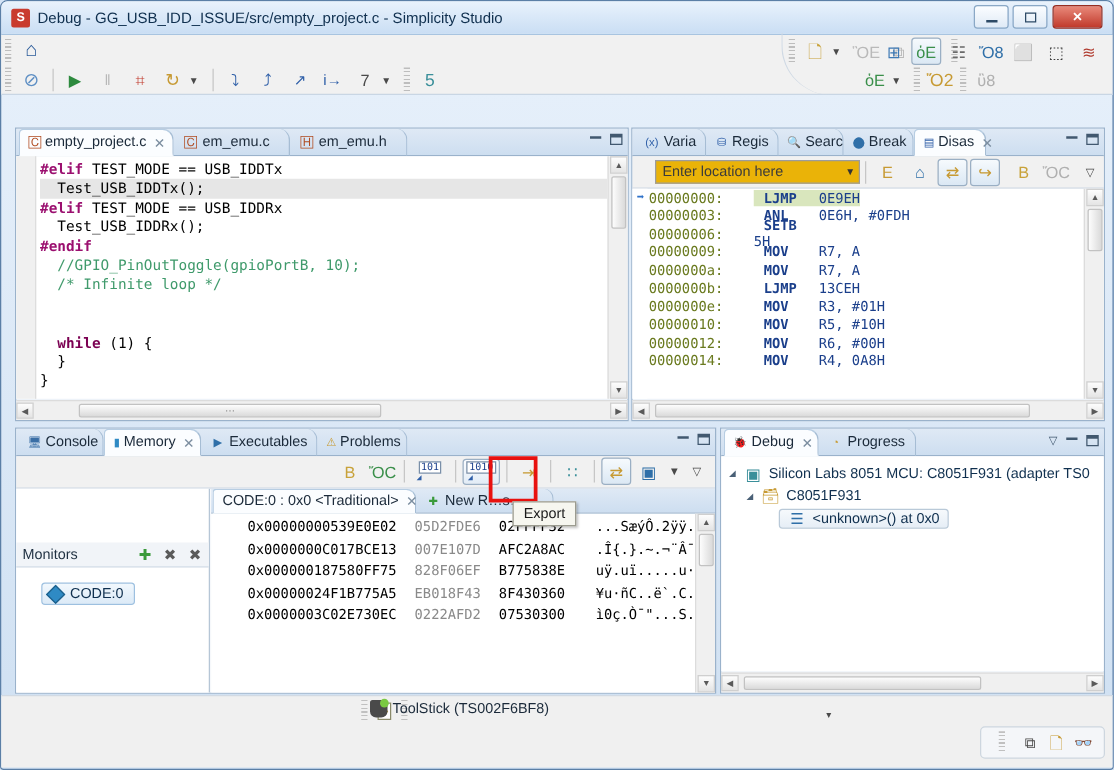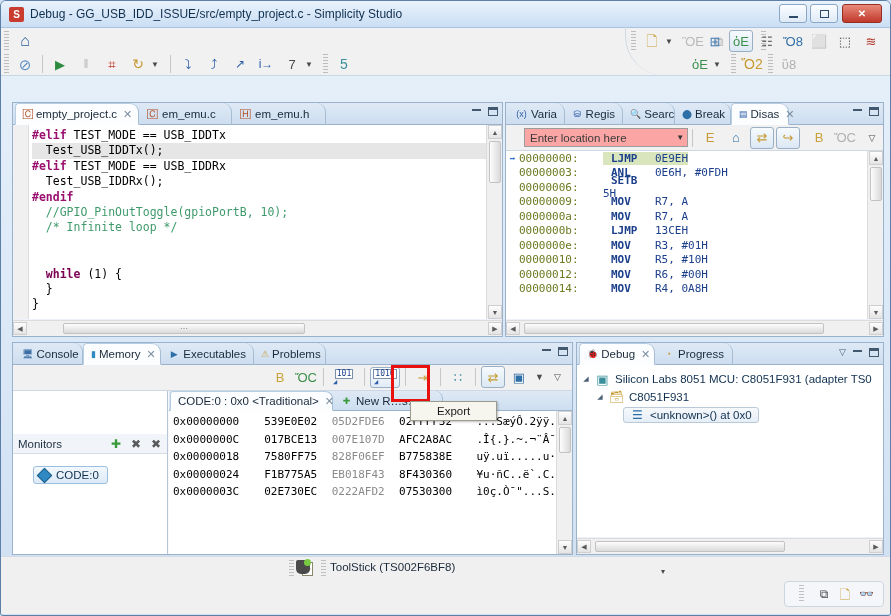--- a/index.html
+++ b/index.html
@@ -180,21 +180,21 @@
   
   #disas { left:504px; top:101px; width:379px; height:235px;
     border:1px solid #9ab2cb; background:#eef3f9; }
   #disas-tools {
     position:absolute; left:0; right:0; top:22px; height:26px;
     background:#f1f1f1; border-bottom:1px solid #cdd8e4;
     display:flex; align-items:center; padding-left:6px;
   }
   #loc-combo {
     width:195px; height:19px; margin-left:12px;
-    background:#fca5a5; border:1px solid #9c9c9c;
+    background:#eab308; border:1px solid #9c9c9c;
     display:flex; align-items:center; justify-content:space-between;
     padding:0 3px 0 5px; font-size:11.5px; color:#3b3b3b;
   }
   #loc-combo .cb-arrow { font-size:8px; color:#333; }
   #disas-body { top:48px; bottom:17px; }
   #disas-gutter {
     position:absolute; left:0; top:0; bottom:0; width:12px; background:#fff;
   }
   #disas-list {
     position:absolute; left:0; right:16px; top:0; bottom:0;
@@ -241,21 +241,21 @@
   #rend-tabs .tab { height:20px; border-radius:3px 8px 0 0; font-size:11.5px; }
   #hex {
     position:absolute; left:0; right:0; top:20px; bottom:0; background:#fff;
   }
   #hex-list {
     position:absolute; left:0; right:16px; top:0; bottom:0;
     overflow:hidden; padding-top:2px;
     font-family:"DejaVu Sans Mono", monospace; font-size:11px;
   }
   .hx-row { height:17.5px; display:flex; align-items:center; white-space:pre; }
-  .hx-addr { color:#000; padding-left:4px; width:96px; }
+  .hx-addr { color:#000; padding-left:4px; width:96px;text-align:right; }
   .hx-g { width:68px; }
   .hx-a { color:#000; padding-left:10px; }
   .dim { color:#8a8a8a; }
 
   
   #debugv { left:575px; top:341px; width:308px; height:213px;
     border:1px solid #9ab2cb; background:#eef3f9; }
   #debug-body { top:22px; bottom:17px; }
   #tree { position:absolute; left:0; right:0; top:0; bottom:0; overflow:hidden; padding-top:5px; }
   .tr {
@@ -270,38 +270,38 @@
   }
 
   
   #status {
     position:absolute; left:0; right:0; bottom:1px; height:58px;
     background:#f0f0f0; border-top:1px solid #d2dae3;
   }
   #status .grip { width:5px; height:18px; margin:0 8px;
     background-image:repeating-linear-gradient(to bottom,#c0c0c0 0 1px,transparent 1px 3px); }
   #status-row {
-    position:absolute; left:295px; top:3px; display:flex; align-items:center; gap:20px;
+    position:absolute; left:295px; top:3px; display:flex; align-items:center; gap:4px;
     font-size:11.5px; color:#1b2a3a;
   }
   #status-caret { position:absolute; left:660px; top:10px; font-size:8px; color:#4a4a4a; }
   #status-right {
     position:absolute; right:6px; top:24px; height:26px;
     display:flex; align-items:center; gap:3px; padding:0 6px;
     border:1px solid #cdd6df; border-radius:4px; background:#f4f6f9;
   }
 
   
   #redbox {
     position:absolute; left:390px; top:364px; width:39px; height:37px;
     border:3px solid #e8110f; z-index:40;
   }
   #tooltip {
     position:absolute; left:409px; top:400px; z-index:50;
-    padding:3px 26px; background:#f6f6ef;
+    padding:3px 8px; background:#f6f6ef;
     border:1px solid #9b9b8f;
     font-size:11.5px; color:#1a1a1a;
     box-shadow:1px 1px 2px rgba(0,0,0,.25);
   }
 
   
   .ic { display:inline-flex; align-items:center; justify-content:center; line-height:1; }
 </style>
 </head>
 <body>

